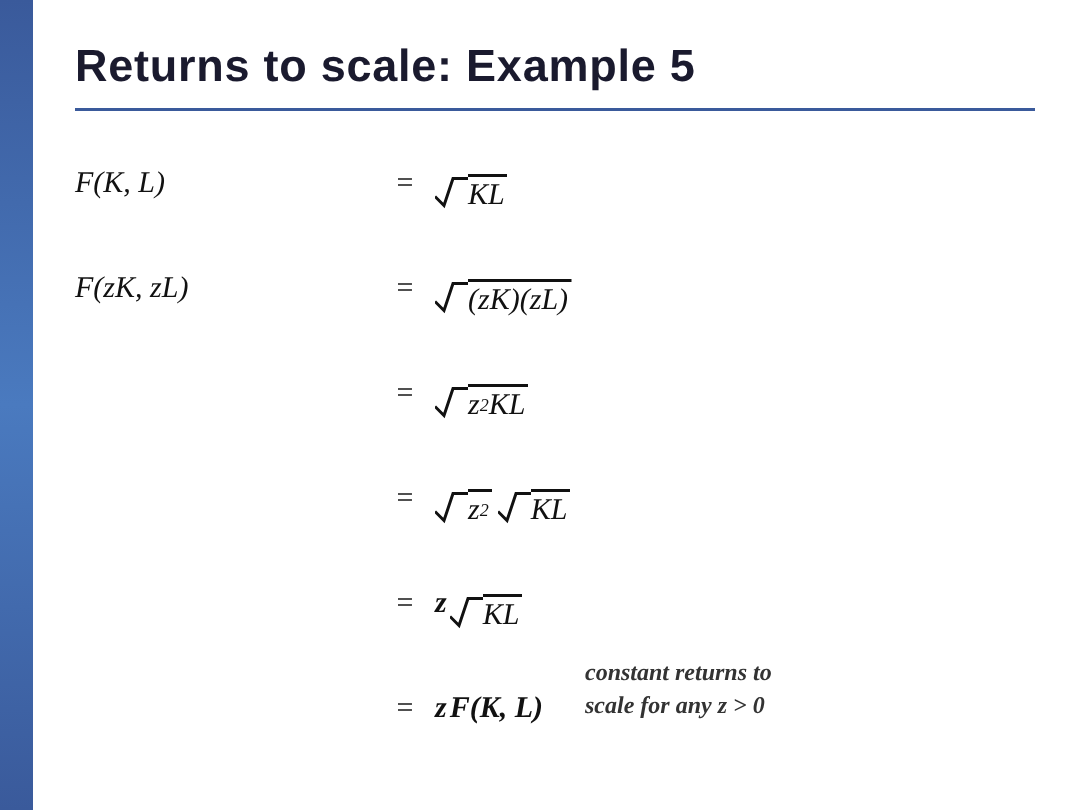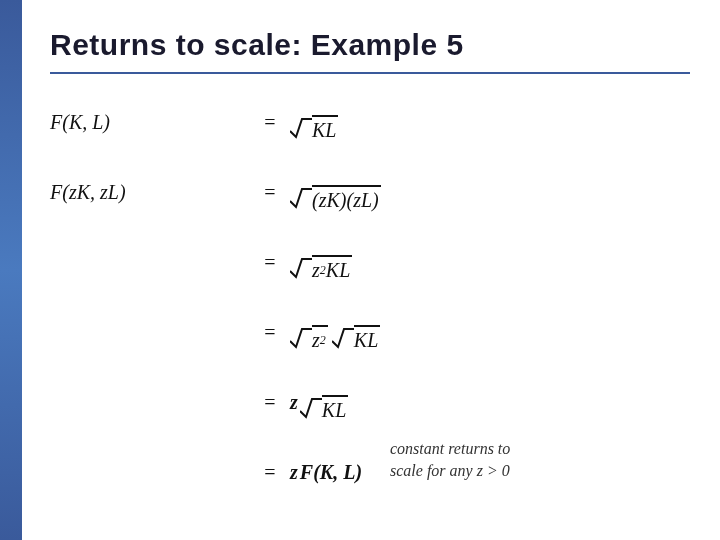--- a/index.html
+++ b/index.html
@@ -86,20 +86,21 @@
       align-items: center;
     }
 
     .indent-row .math-lhs {
       min-width: 200px;
     }
 
     
     .sqrt-wrap {
       display: inline-flex;
+      align-items: center;
       position: relative;
       margin-top: 13px;
     }
 
     .sqrt-content {
       border-top: 2px solid #111;
       padding-top: 1px;
       padding-right: 2px;
       display: inline-flex;
       align-items: center;
@@ -110,20 +111,21 @@
       vertical-align: super;
       font-style: italic;
     }
 
     .note-text {
       font-style: italic;
       font-size: 17px;
       color: #222;
       line-height: 1.35;
       max-width: 200px;
+      font-weight: bold;
     }
   </style>
 </head>
 <body>
 
 <div class="left-bar"></div>
 
 <div class="content">
   <div class="title">Returns to scale:  Example 5</div>
   <div class="divider"></div>

